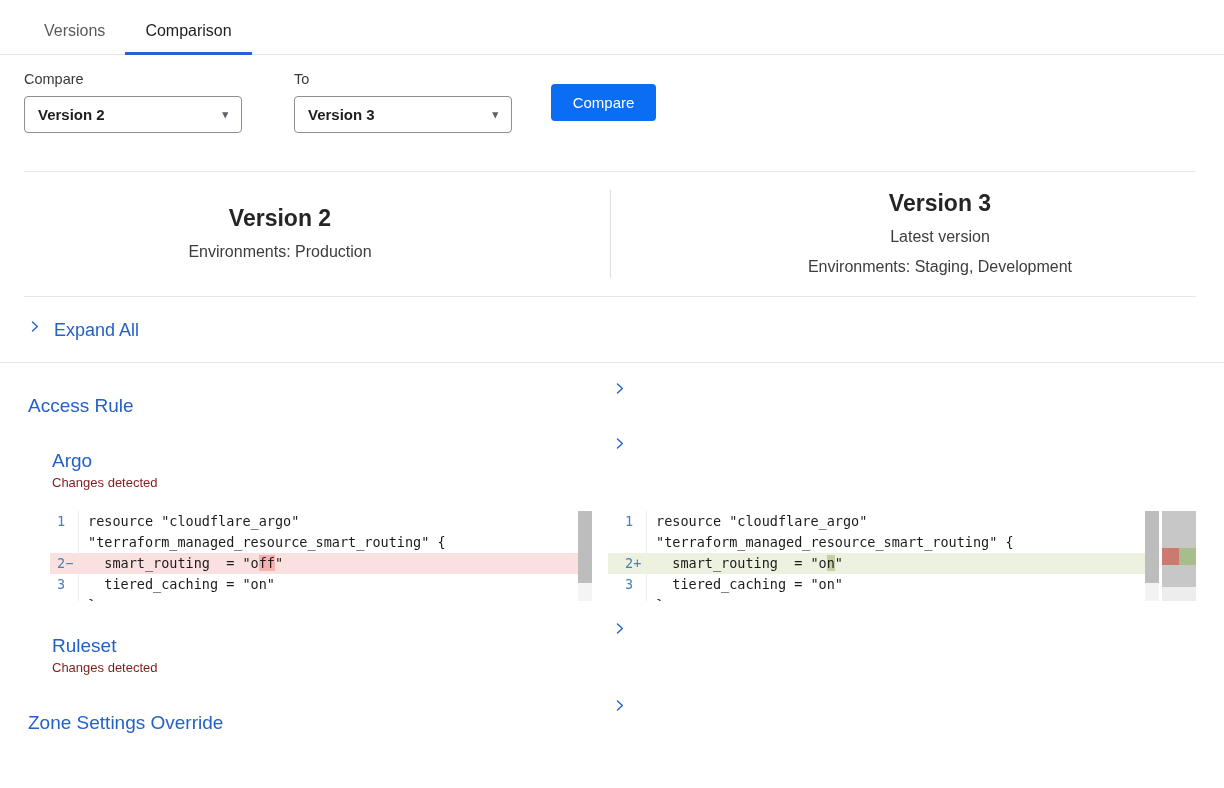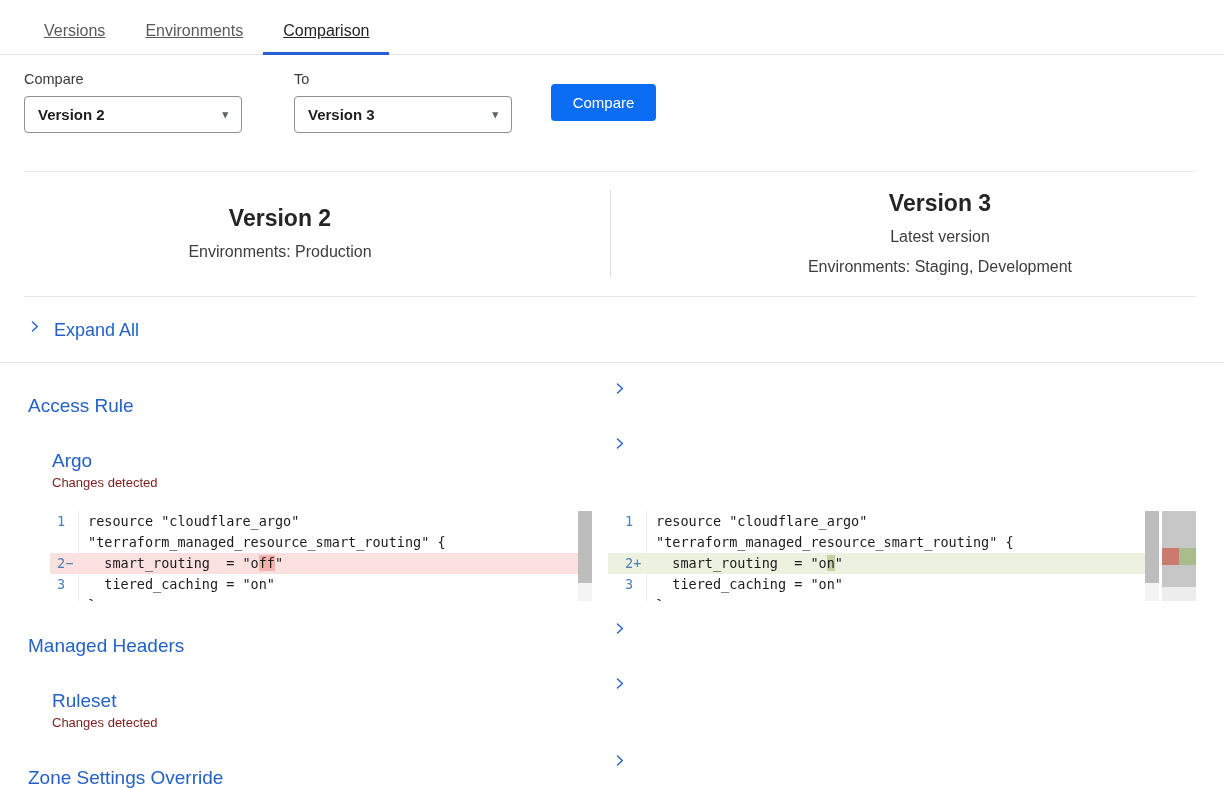--- a/index.html
+++ b/index.html
@@ -11,21 +11,21 @@
     --accent:#0b6cf4; --link:#2461c7; --line-num:#4a7fb5;
     --tab-underline:#2b5fd9;
     --removed-row:#fbe0e0; --removed-word:#f4b1ae;
     --added-row:#edf1df; --added-word:#c3d2a4;
   }
 
   
   .tabbar { display:flex; padding:12px 0 0 24px; border-bottom:1px solid #e5e5e5; }
   .tab { background:none; border:none; cursor:pointer; font-family:inherit;
          font-size:16px; color:#5a5a5a; padding:10px 20px 12px;
-         border-bottom:3px solid transparent; margin-bottom:-1px;text-decoration:underline; }
+         border-bottom:3px solid transparent; margin-bottom:-1px; }
   .tab.active { color:#1f1f1f; border-bottom-color:var(--tab-underline); }
 
   
   .controls { display:flex; align-items:center; margin:16px 0 0 24px; }
   .field { display:flex; flex-direction:column; }
   .field + .field { margin-left:52px; }
   .field-label { font-size:14.5px; color:#3a3a3a; margin-bottom:9px; }
   .select { width:220px; height:37px; border:1px solid #8f8f8f; border-radius:4px;
             display:flex; align-items:center; justify-content:space-between;
             padding:0 13px; font-weight:bold; font-size:15px; color:#1e1e1e;
@@ -84,21 +84,20 @@
   .minimap { flex:none; width:34px; margin-left:3px; position:relative;
              background:linear-gradient(#c7c7c7 0 76px, #ededed 76px 100%); }
   .mm-red { position:absolute; top:37px; left:0; width:17px; height:17px; background:#cb7a70; }
   .mm-green { position:absolute; top:37px; left:17px; width:17px; height:17px; background:#a8bc8c; }
 </style>
 </head>
 <body style="--accent: #0b6cf4; --link: #2461c7; --tab-underline: #2b5fd9; --line-num: #4a7fb5; --removed-row: #fbe0e0; --removed-word: #f4b1ae; --added-row: #edf1df; --added-word: #c3d2a4;">
 
 <div class="tabbar" id="tabbar">
     <button class="tab">Versions</button>
-    <button class="tab">Environments</button>
     <button class="tab active">Comparison</button>
   </div>
 
 <div class="controls">
   <div class="field">
     <span class="field-label">Compare</span>
     <div class="select">
       <span>Version 2</span>
       <span class="caret">▾</span>
     </div>
@@ -186,28 +185,20 @@
           <div class="mm-green"></div>
         </div>
       </div>
     </div>
     <div class="section-row">
       <span class="chev">
         <svg width="13" height="13" viewBox="0 0 16 16">
           <path d="M5.5 2.5l6 5.5-6 5.5" stroke="currentColor" stroke-width="1.7" fill="none" stroke-linecap="round" stroke-linejoin="round"></path>
         </svg>
       </span>
-      <span>Managed Headers</span>
-    </div>
-    <div class="section-row">
-      <span class="chev">
-        <svg width="13" height="13" viewBox="0 0 16 16">
-          <path d="M5.5 2.5l6 5.5-6 5.5" stroke="currentColor" stroke-width="1.7" fill="none" stroke-linecap="round" stroke-linejoin="round"></path>
-        </svg>
-      </span>
       <span>Ruleset</span>
       <span class="badge">Changes detected</span>
     </div>
     <div class="section-row">
       <span class="chev">
         <svg width="13" height="13" viewBox="0 0 16 16">
           <path d="M5.5 2.5l6 5.5-6 5.5" stroke="currentColor" stroke-width="1.7" fill="none" stroke-linecap="round" stroke-linejoin="round"></path>
         </svg>
       </span>
       <span>Zone Settings Override</span>

